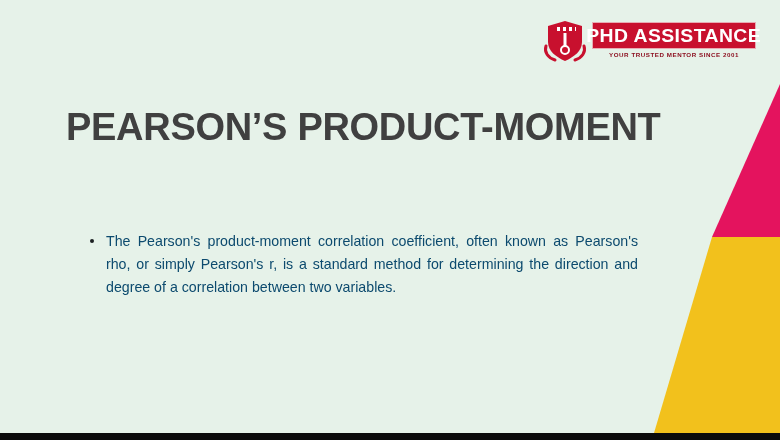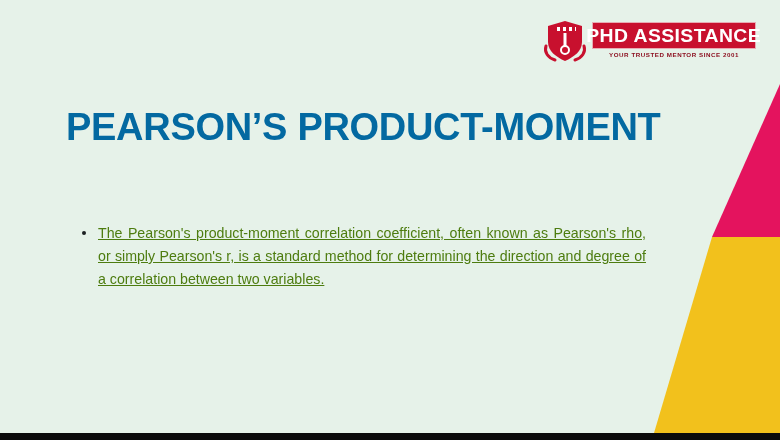--- a/index.html
+++ b/index.html
@@ -87,21 +87,21 @@
     font-family: "Liberation Sans", sans-serif;
   }
 
   
   .title {
     position: absolute;
     left: 66px;
     top: 104px;
     width: 600px;
     margin: 0;
-    color: #0369a1;
+    color: #404040;
     font-size: 38px;
     line-height: 1.22;
     font-weight: bold;
     letter-spacing: -0.3px;
     font-family: "Liberation Sans", sans-serif;
   }
   .title-line { display: block; white-space: nowrap; }
 
   
   .body-list {
@@ -109,27 +109,26 @@
     left: 76px;
     top: 218px;
     width: 574px;
     margin: 0;
     padding: 0;
     list-style: none;
   }
   .bullet-item {
     position: relative;
     padding-left: 18px;
-    margin: 4px;
-    color: #4d7c0f;
+    margin: 12px;
+    color: #0c4a6e;
     font-size: 14.2px;
     line-height: 1.62;
     text-align: justify;
     font-family: "Liberation Sans", sans-serif;
-    text-decoration: underline;
   }
   .bullet-item::before {
     content: "";
     position: absolute;
     left: 2px;
     top: 9px;
     width: 4px;
     height: 4px;
     background: #1c2022;
     border-radius: 50%;

